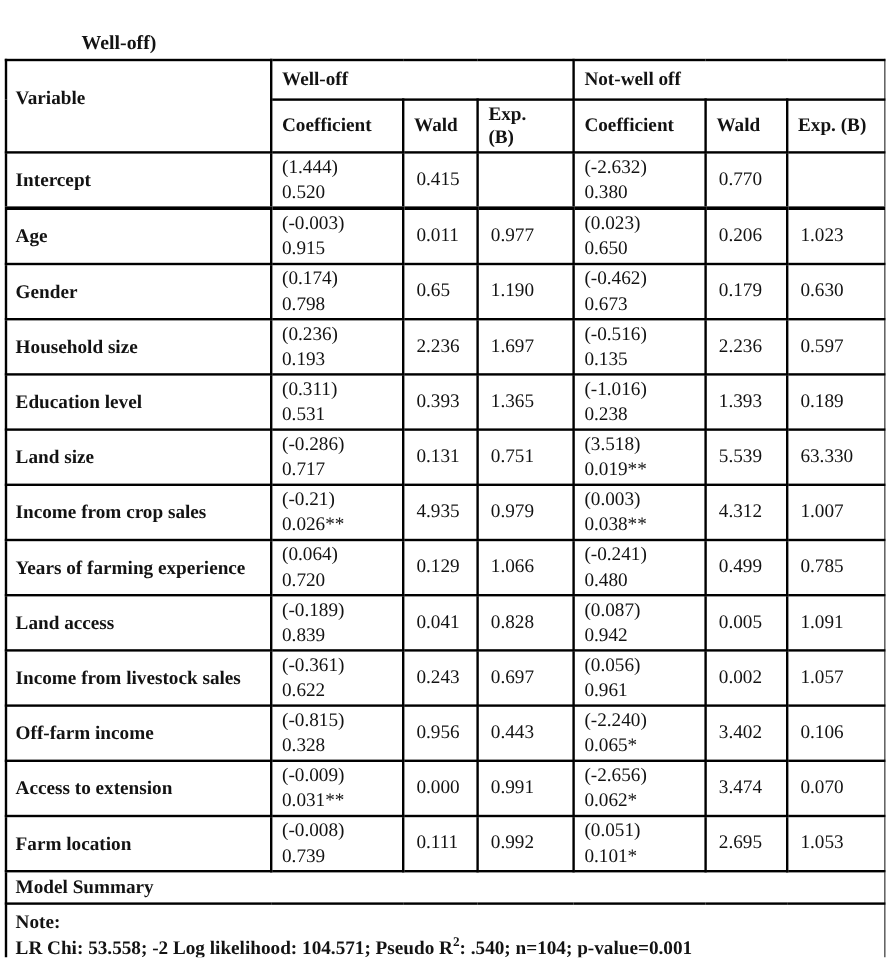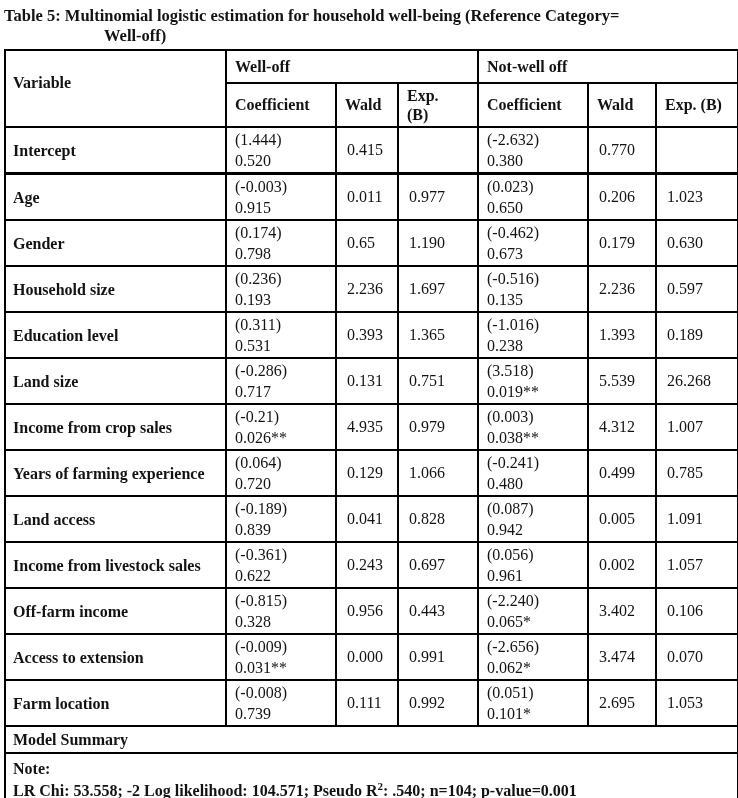--- a/index.html
+++ b/index.html
@@ -5,21 +5,21 @@
   html, body { margin:0; padding:0; background:#ffffff; }
   .page {
     width:738px; height:798px; background:#ffffff; color:#131313;
     font-family:"Liberation Serif","DejaVu Serif",serif;
     position:relative; overflow:hidden; box-sizing:border-box;
   }
   .title {
     font-weight:bold; font-size:16.5px; line-height:20px;
     padding:6px 0 3px 4px; white-space:nowrap; overflow:hidden;
   }
-  .title .indent { display:inline-block; margin-left:100px; }
+  .title .indent { display:inline-block; margin-left:64px; }
 
   table.results {
     border-collapse:collapse; table-layout:fixed;
     margin-left:4px; width:733px;
   }
   table.results th, table.results td {
     border:2px solid #000; box-sizing:border-box;
     font-size:16px; vertical-align:middle; overflow:hidden;
   }
   col.cv{width:221px} col.cc1{width:110px} col.cw1{width:62px} col.ce1{width:80px}
@@ -52,21 +52,21 @@
   tr.note-row sup { font-size:11px; line-height:0; }
 
   tr.first-data-row td { border-bottom-width:3px; }
 </style>
 </head>
 <body>
 
 <div class="page">
 
   <div class="title">
-    <span>Table 5: Multinomial logistic estimation for household well-being (Reference Category=</span><br>
+    <br>
     <span class="indent">Well-off)</span>
   </div>
 
   <table class="results">
     <colgroup>
       <col class="cv">
         <col class="cc1">
         <col class="cw1">
         <col class="ce1">
       <col class="cc2">
@@ -175,21 +175,21 @@
       <div>(-0.286)</div>
       <div>0.717</div>
     </td>
     <td class="num">0.131</td>
     <td class="num">0.751</td>
     <td class="coef">
       <div>(3.518)</div>
       <div>0.019**</div>
     </td>
     <td class="num">5.539</td>
-    <td class="num">26.268</td>
+    <td class="num">63.330</td>
   </tr>
 
   <tr>
     <td class="var">Income from crop sales</td>
     <td class="coef">
       <div>(-0.21)</div>
       <div>0.026**</div>
     </td>
     <td class="num">4.935</td>
     <td class="num">0.979</td>

